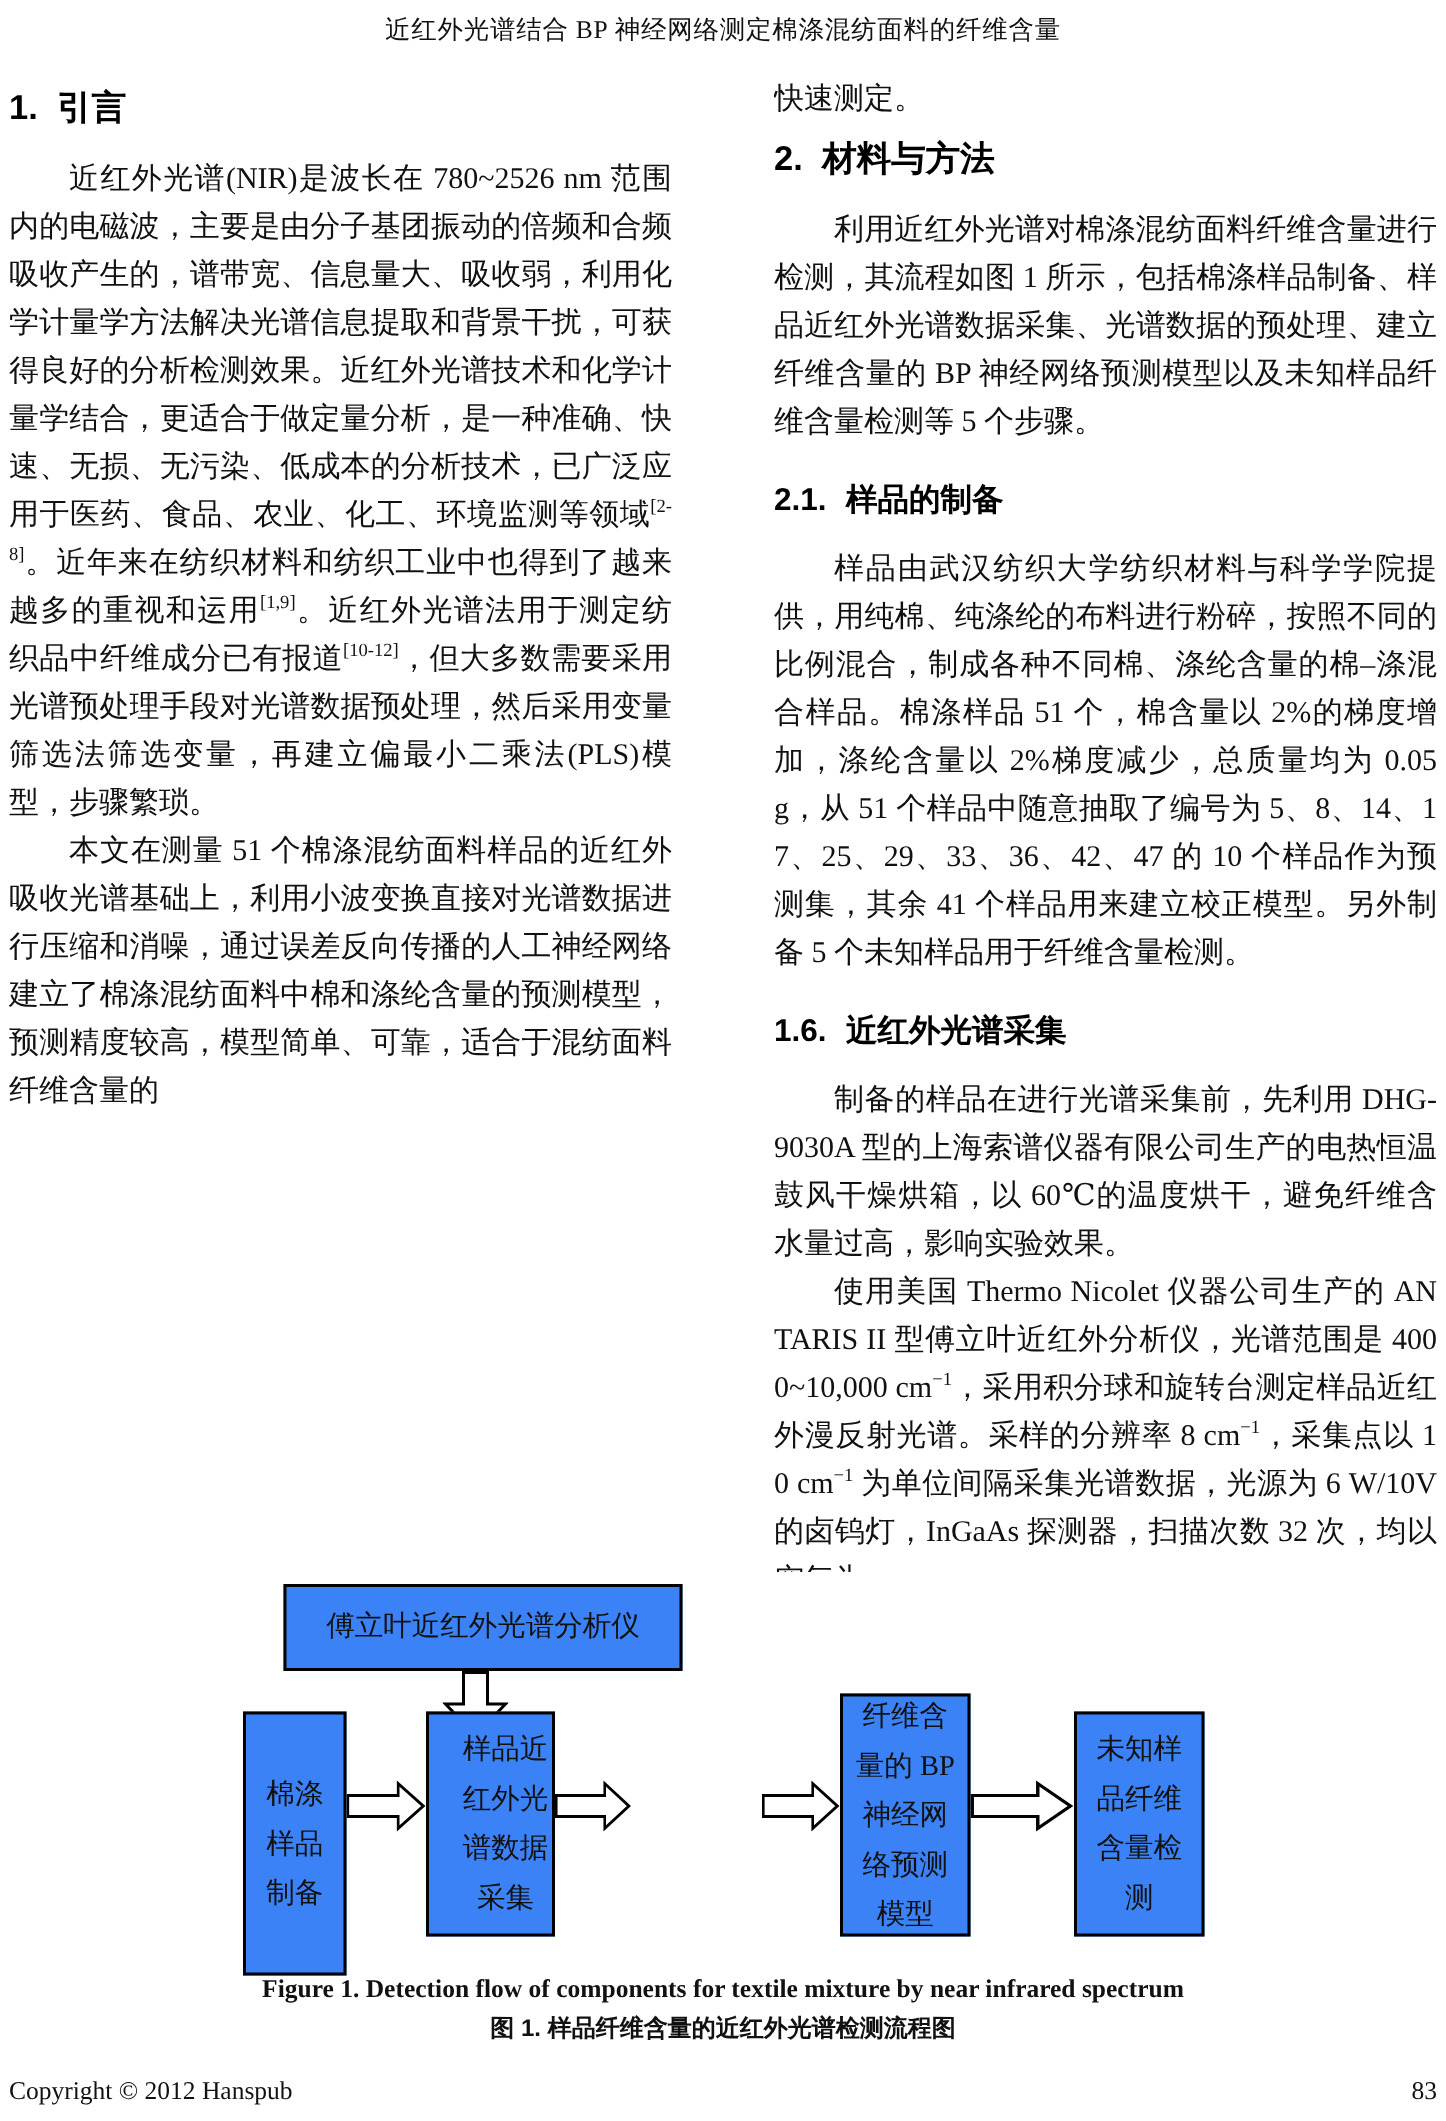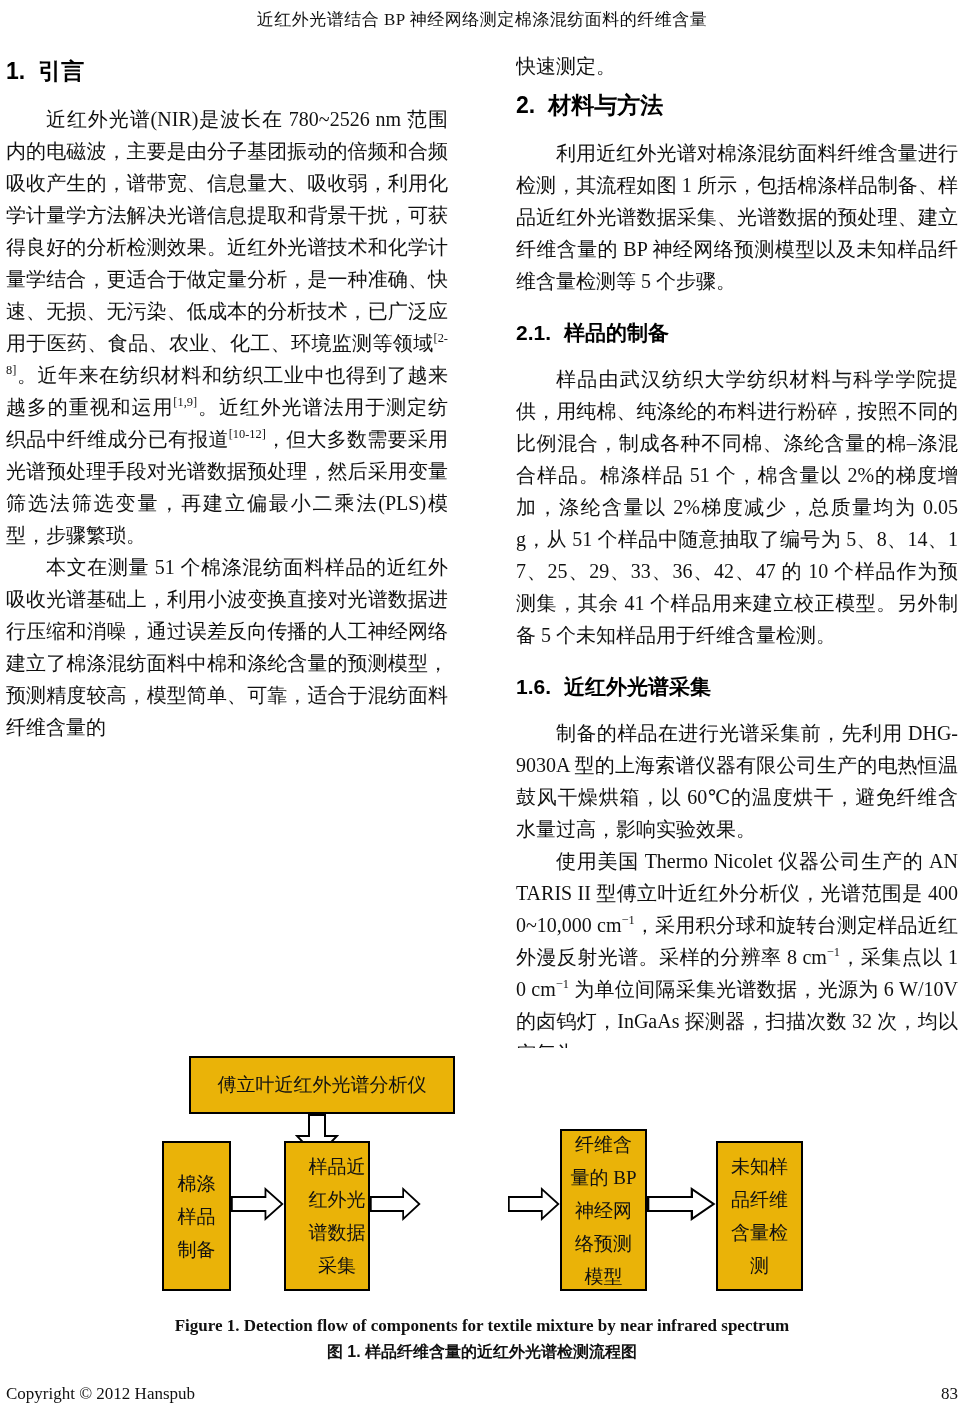--- a/index.html
+++ b/index.html
@@ -35,27 +35,27 @@
     text-align:justify; text-indent:2em;
     margin:0; word-break:break-all;
   }
   p.noindent { text-indent:0; }
   sup { font-size:0.62em; line-height:0; vertical-align:super; }
 
   .figure-block { position:absolute; top:1046px; left:0; width:964px; }
   .diagram { position:relative; width:964px; height:252px; }
   .dbox {
     position:absolute; box-sizing:border-box;
-    border:2px solid #000; background:#eab308;
+    border:2px solid #000; background:#3b82f6;
     display:flex; flex-direction:column; justify-content:center; align-items:center;
     font-size:19px; line-height:33px; text-align:center;
     white-space:pre-line;
   }
   .instrument { left:189px; top:10px; width:266px; height:58px; line-height:24px; }
-  .fb1 { left:162px; top:95px; width:69px; height:150px; }
+  .fb1 { left:162px; top:95px; width:69px; height:176px; }
   .fb2 { left:284px; top:95px; width:86px; height:150px;padding-left:20px; }
   .fb3 { left:421px; top:95px; width:87px; height:150px; }
   .fb4 { left:560px; top:83px; width:87px; height:162px; }
   .fb5 { left:716px; top:95px; width:87px; height:150px; }
   .harrow { position:absolute; top:140px; height:36px; }
   .ha1 { left:231px; width:53px; }
   .ha2 { left:370px; width:51px; }
   .ha3 { left:508px; width:52px; }
   .ha4 { left:647px; width:69px; }
   .darrow { position:absolute; left:295px; top:68px; width:44px; height:44px; }

